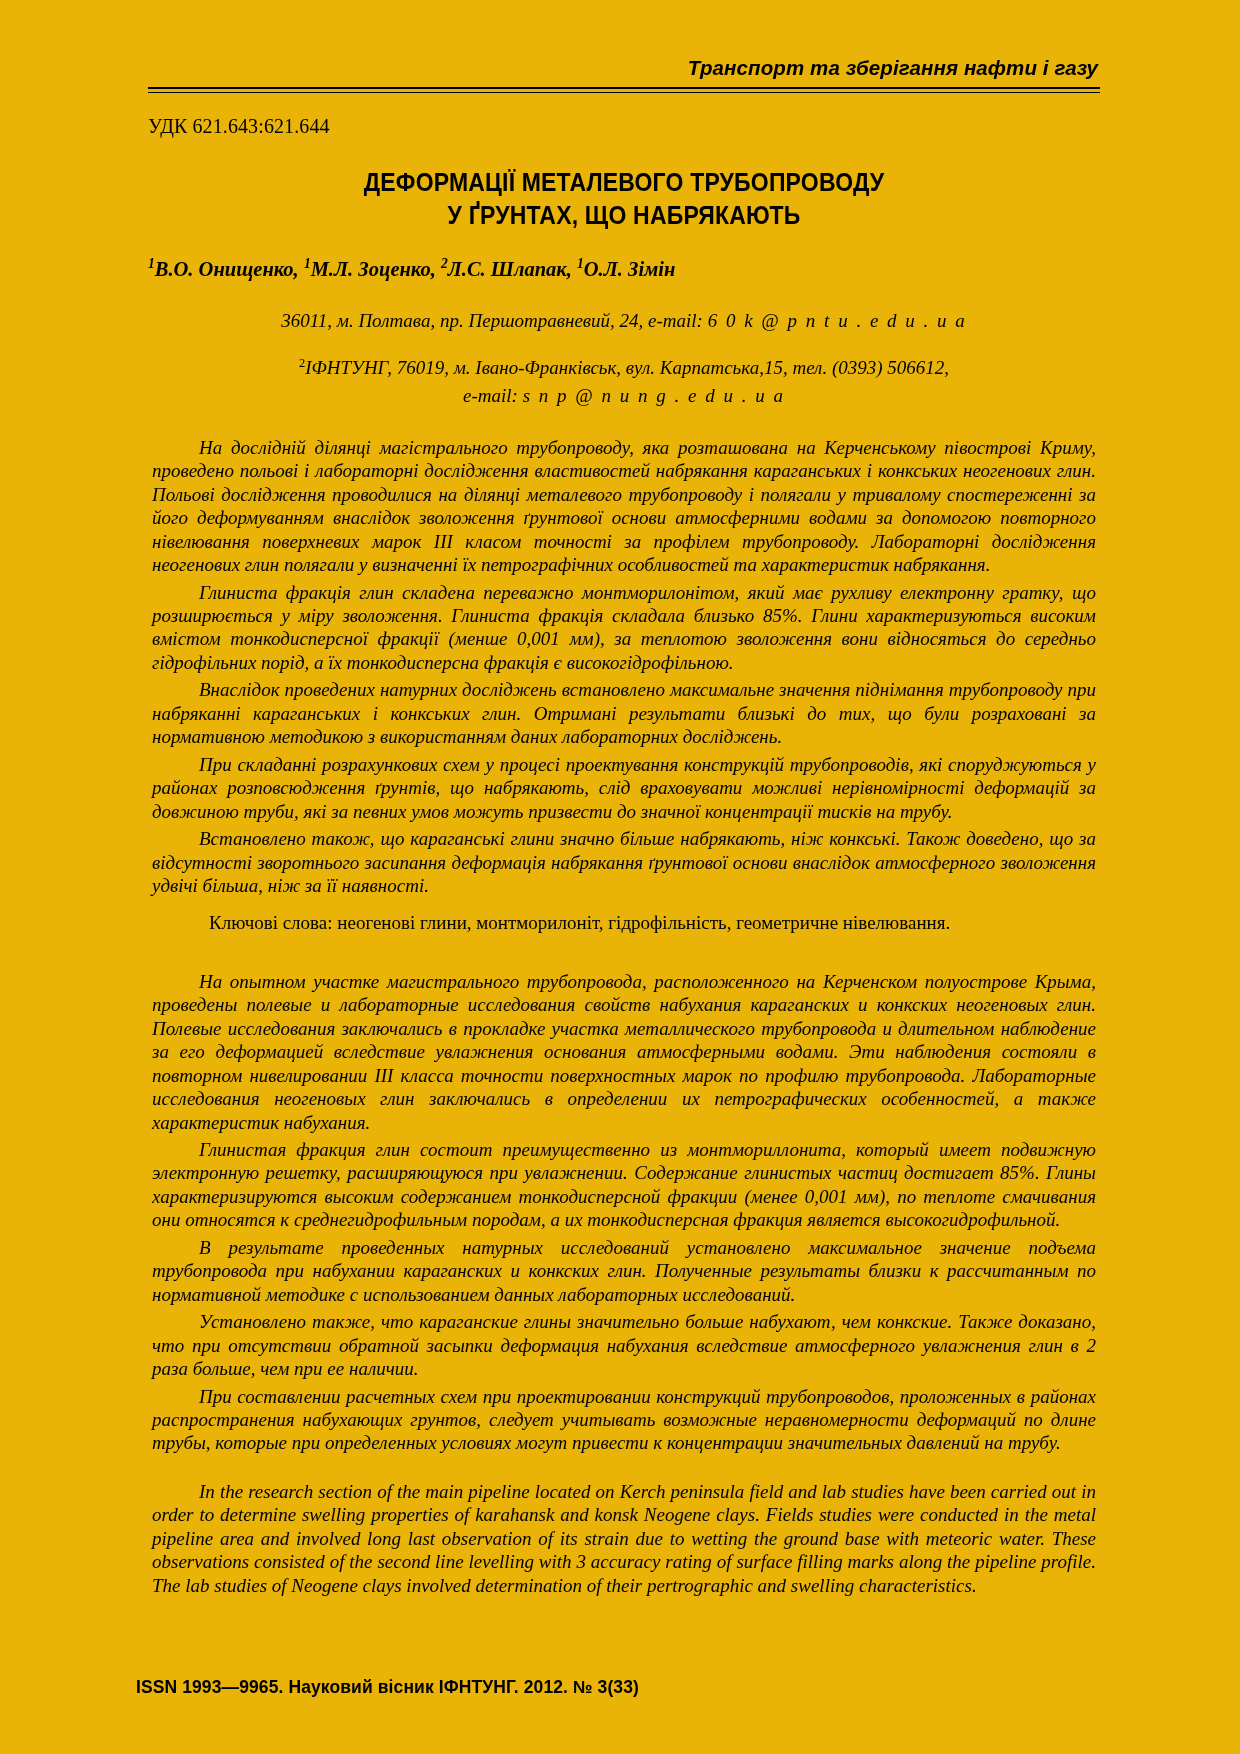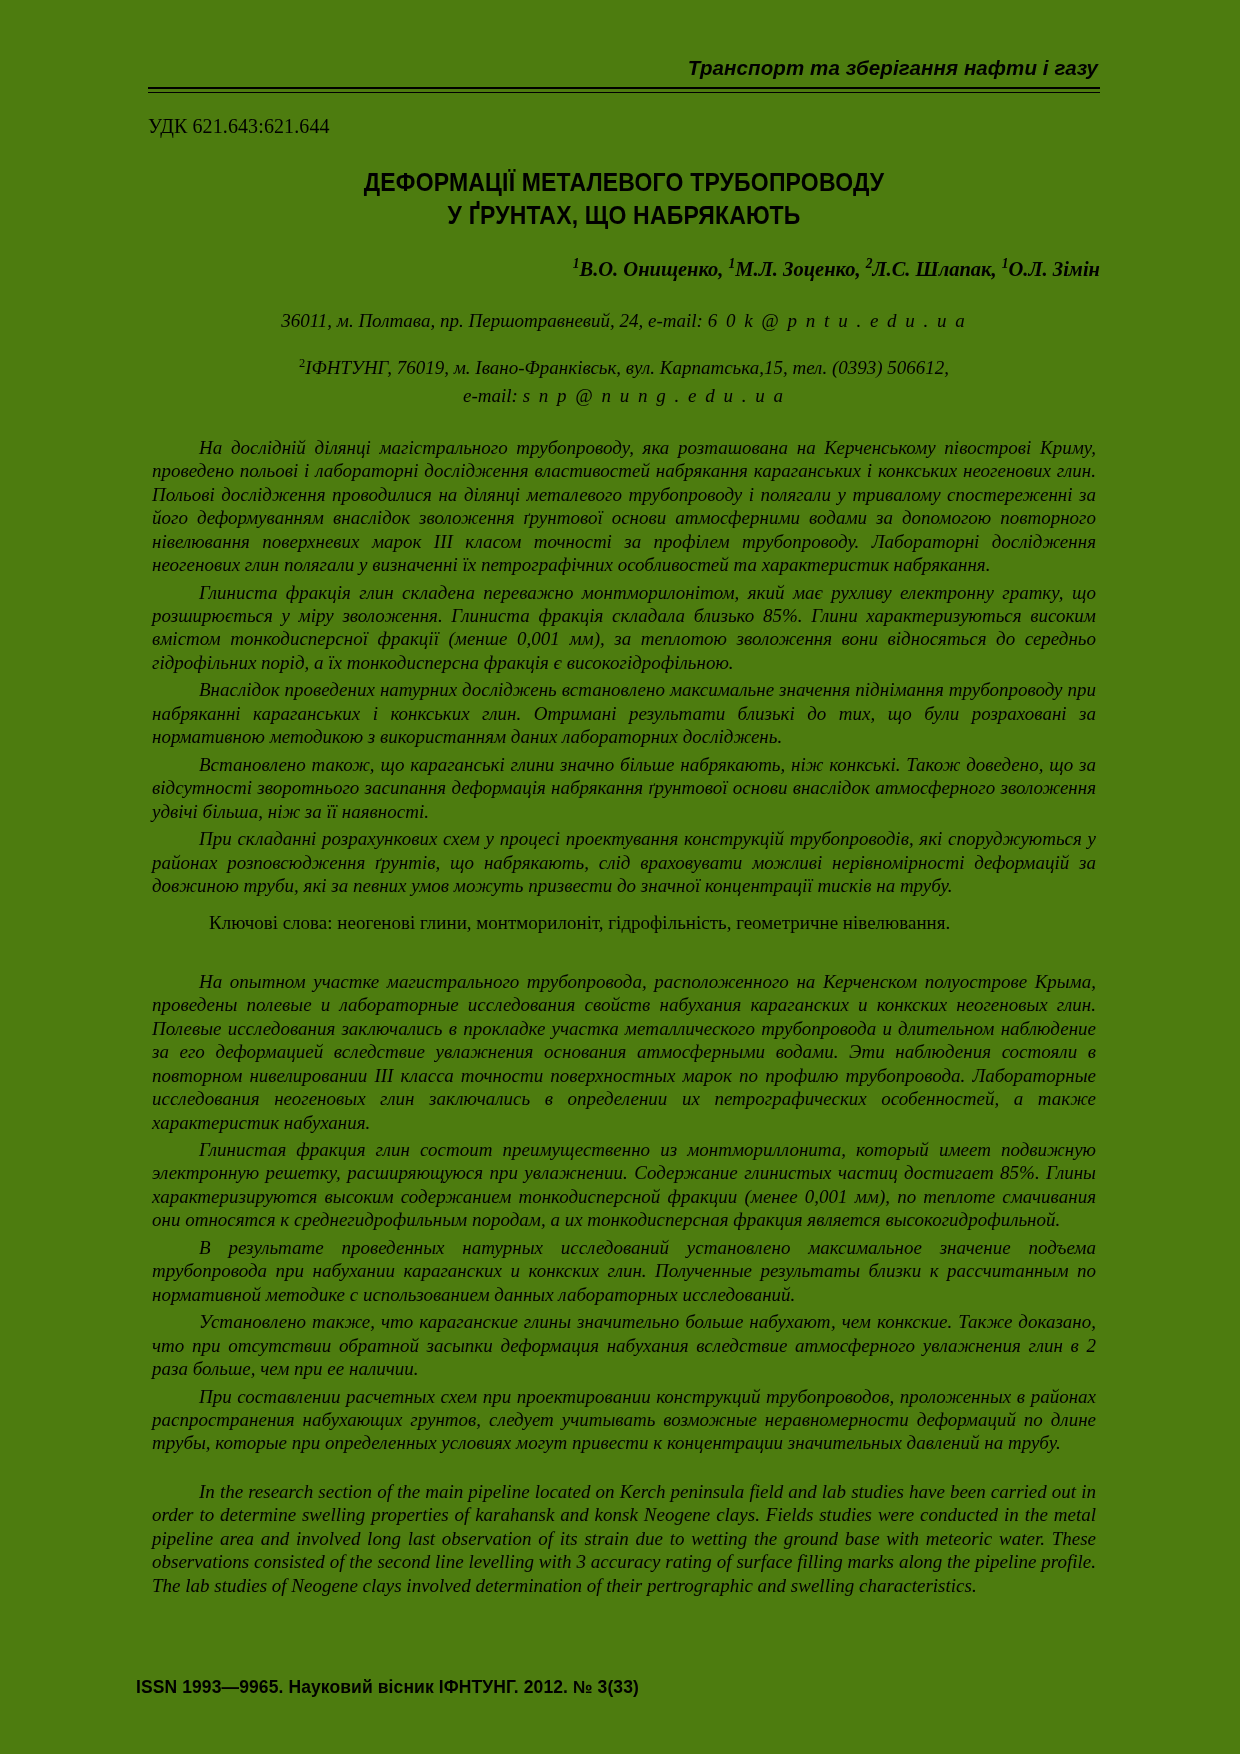--- a/index.html
+++ b/index.html
@@ -9,21 +9,21 @@
   }
   body {
     font-family: "Liberation Serif", serif;
     color: #000000;
   }
   .page {
     position: relative;
     width: 1240px;
     height: 1754px;
     margin: 0 auto;
-    background: #4d7c0f;
+    background: #eab308;
     box-sizing: border-box;
     padding: 56px 140px 0 148px;
     overflow: hidden;
   }
 
   
   .runhead {
     text-align: right;
     font-family: "Liberation Sans", sans-serif;
     font-weight: bold;
@@ -56,21 +56,21 @@
     line-height: 1.32;
     letter-spacing: 0.2px;
     transform: scaleX(0.92);
     transform-origin: center;
     margin-bottom: 24px;
   }
   .title .tline { display: block; }
 
   
   .authors {
-    text-align: right;
+    text-align: left;
     font-weight: bold;
     font-style: italic;
     font-size: 20.5px;
     margin-bottom: 26px;
   }
   sup.af {
     font-size: 0.66em;
     vertical-align: super;
     font-weight: bold;
   }
@@ -154,22 +154,22 @@
 
   <div class="affil affil-2">
     <span class="ln"><sup>2</sup><span>ІФНТУНГ, 76019, м. Івано-Франківськ, вул. Карпатська,15, тел. (0393) 506612,</span></span>
     <span class="ln"><span>e-mail: </span><span class="spaced">s n p @ n u n g . e d u . u a</span></span>
   </div>
 
   <div class="abstract">
     <p>На дослідній ділянці магістрального трубопроводу, яка розташована на Керченському півострові Криму, проведено польові і лабораторні дослідження властивостей набрякання караганських і конкських неогенових глин. Польові дослідження проводилися на ділянці  металевого трубопроводу і полягали у тривалому спостереженні за його деформуванням внаслідок зволоження ґрунтової основи атмосферними водами за допомогою повторного нівелювання поверхневих марок III класом точності за профілем трубопроводу. Лабораторні дослідження неогенових глин полягали у визначенні їх петрографічних особливостей та характеристик набрякання.</p>
     <p>Глиниста фракція глин складена переважно монтморилонітом, який має рухливу електронну гратку, що розширюється у міру зволоження. Глиниста фракція складала близько 85%. Глини характеризуються високим вмістом тонкодисперсної фракції (менше 0,001 мм), за теплотою зволоження вони відносяться до середньо гідрофільних порід, а їх тонкодисперсна фракція є високогідрофільною.</p>
     <p>Внаслідок проведених натурних досліджень встановлено максимальне значення піднімання  трубопроводу при набряканні караганських і конкських глин. Отримані результати близькі до тих, що були розраховані за нормативною методикою з використанням даних лабораторних досліджень.</p>
+    <p>При складанні розрахункових схем у процесі проектування конструкцій трубопроводів, які споруджуються у районах розповсюдження ґрунтів, що набрякають, слід враховувати можливі нерівномірності деформацій за довжиною труби, які за певних умов можуть призвести до значної концентрації  тисків на трубу.</p>
     <p>Встановлено також, що караганські глини значно більше набрякають, ніж конкські. Також доведено, що за відсутності зворотнього засипання деформація набрякання ґрунтової основи внаслідок атмосферного зволоження удвічі більша, ніж за її наявності.</p>
-    <p>При складанні розрахункових схем у процесі проектування конструкцій трубопроводів, які споруджуються у районах розповсюдження ґрунтів, що набрякають, слід враховувати можливі нерівномірності деформацій за довжиною труби, які за певних умов можуть призвести до значної концентрації  тисків на трубу.</p>
   </div>
   <p class="kw">Ключові слова: неогенові глини, монтморилоніт, гідрофільність, геометричне нівелювання.</p>
 
   <div class="gap-block"></div>
 
   <div class="abstract">
     <p>На опытном участке магистрального трубопровода, расположенного на Керченском полуострове Крыма, проведены полевые и лабораторные исследования свойств набухания караганских и конкских неогеновых глин. Полевые исследования заключались в прокладке участка металлического трубопровода и длительном наблюдение за его деформацией вследствие увлажнения основания атмосферными водами. Эти наблюдения состояли в повторном нивелировании III класса точности поверхностных марок по профилю трубопровода. Лабораторные исследования неогеновых глин заключались в определении их петрографических особенностей, а также характеристик набухания.</p>
     <p>Глинистая фракция глин состоит преимущественно из монтмориллонита, который имеет подвижную электронную решетку, расширяющуюся при увлажнении. Содержание глинистых частиц достигает 85%. Глины характеризируются высоким содержанием тонкодисперсной фракции (менее 0,001 мм), по теплоте смачивания они относятся к среднегидрофильным породам, а их тонкодисперсная фракция является высокогидрофильной.</p>
     <p>В результате проведенных натурных исследований установлено максимальное значение подъема трубопровода при набухании караганских и конкских глин. Полученные результаты близки  к рассчитанным по нормативной методике с использованием данных лабораторных исследований.</p>
     <p>Установлено также, что караганские глины значительно больше набухают, чем конкские. Также доказано, что при отсутствии обратной засыпки деформация набухания вследствие атмосферного увлажнения глин в 2 раза больше, чем при ее наличии.</p>

